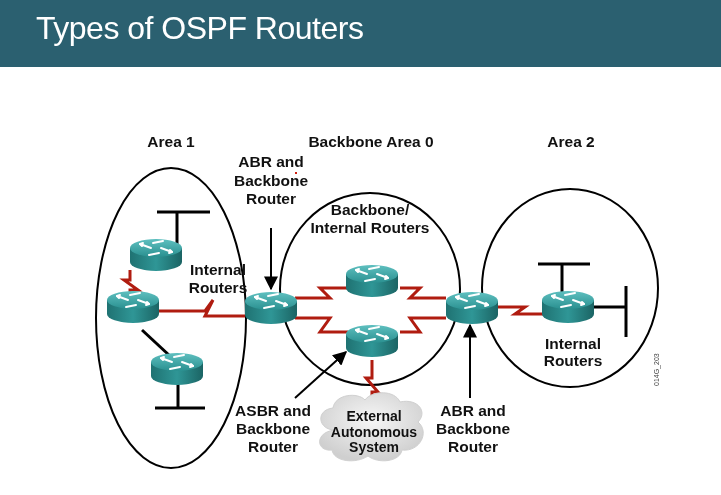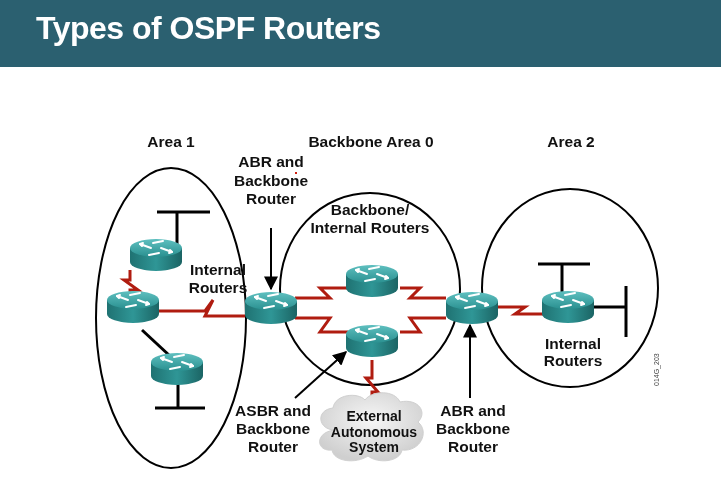--- a/index.html
+++ b/index.html
@@ -1,18 +1,18 @@
 <!DOCTYPE html>
 <html><head>
   <meta charset="utf-8">
   <style>
     html, body { margin: 0; padding: 0; background: #ffffff; }
     body { width: 721px; height: 495px; position: relative; overflow: hidden; font-family: "Liberation Sans", sans-serif; }
     .header { position: absolute; left: 0; top: 0; width: 721px; height: 67px; background: #2b6070; }
-    .header-title { position: absolute; left: 36px; top: 10px; color: #ffffff; font-size: 32px; font-weight: bold; letter-spacing: -0.5px; font-family: "Liberation Sans", sans-serif; }
+    .header-title { position: absolute; left: 36px; top: 10px; color: #ffffff; font-size: 32px; font-weight: normal; letter-spacing: -0.5px; font-family: "Liberation Sans", sans-serif; }
     svg { position: absolute; left: 0; top: 0; }
     .lbl { font-family: "Liberation Sans", sans-serif; font-weight: bold; font-size: 15.5px; fill: #111; text-anchor: middle; }
     .lbl-small { font-family: "Liberation Sans", sans-serif; font-weight: bold; font-size: 14px; fill: #111; text-anchor: middle; }
     .code { font-family: "Liberation Sans", sans-serif; font-size: 7px; fill: #444; }
   </style>
 </head>
 <body>
 
 <div class="header">
   <div class="header-title">Types of OSPF Routers</div>

